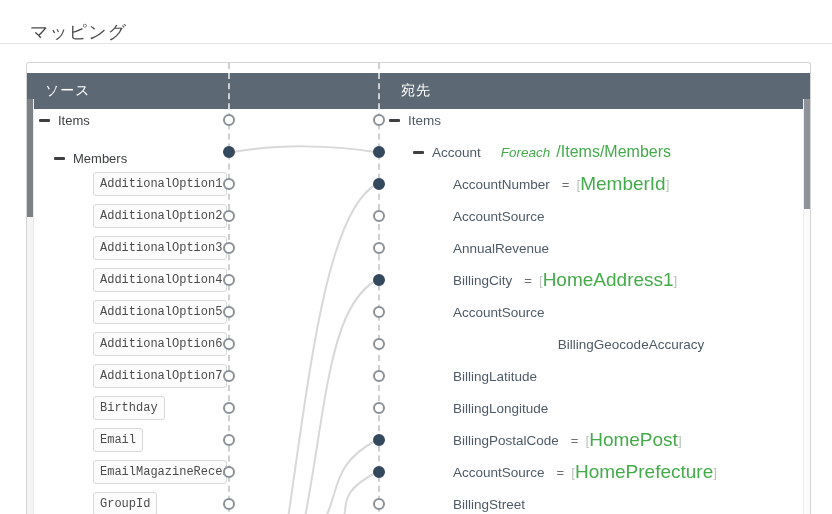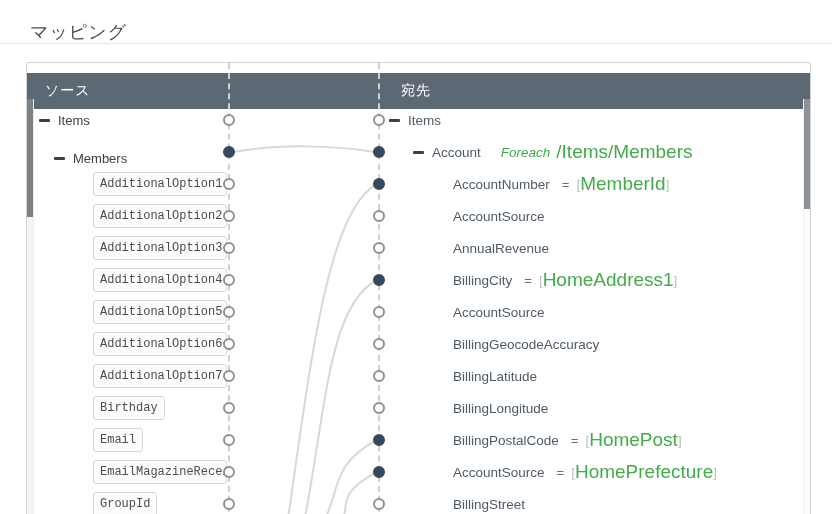--- a/index.html
+++ b/index.html
@@ -34,21 +34,21 @@
                 border-radius:1px; flex:none; margin-right:8px; }
   .node-label { font-size:13px; color:#3d4043; white-space:nowrap; }
   .field-box { font-family:"Liberation Mono", monospace; font-size:12px; color:#4c4c4c;
                border:1px solid #d8d8d8; background:#fcfcfc; border-radius:3px;
                padding:4px 6px; max-width:134px; overflow:hidden; white-space:nowrap; }
   .dst-label { font-size:13.5px; color:#4e5a66; white-space:nowrap; }
   .eq-sign { font-size:13px; color:#6e6e6e; margin:0 7px 0 12px; }
   .bracket { font-size:13.5px; color:#b9c2ba; }
   .map-value { font-size:19px; color:#44ab4a; }
   .foreach-label { font-size:13.5px; color:#44ab4a; font-style:italic; margin-left:20px; }
-  .foreach-path { font-size:19px; color:#44ab4a; margin-left:6px; }
+  .foreach-path { font-size:16px; color:#44ab4a; margin-left:6px; }
 
   .port { position:absolute; width:12px; height:12px; border-radius:50%; z-index:4; }
   .port-hollow { background:#fff; border:2px solid #8b9197; }
   .port-filled { background:#35495c; border:2px solid #35495c; }
 
   .scrollbar { position:absolute; top:36px; bottom:0; z-index:5; }
   .scrollbar-left { left:0; width:7px; background:#f4f4f4; border-right:1px solid #eaeaea; }
   .scrollbar-right { right:0; width:7px; background:#fbfbfb; border-left:1px solid #f0f0f0; }
   .scroll-thumb { position:absolute; left:0; width:100%; background:#7b8085; }
   .scrollbar-right .scroll-thumb { background:#8d9298; }
@@ -144,21 +144,21 @@
       <div class="row dst-row" style="top: 201px; padding-left: 74px;">
         <span class="dst-label">BillingCity</span>
         <span class="eq-sign">=</span>
         <span class="bracket">[</span>
         <span class="map-value">HomeAddress1</span>
         <span class="bracket">]</span>
       </div>
       <div class="row dst-row" style="top: 233px; padding-left: 74px;">
         <span class="dst-label">AccountSource</span>
       </div>
-      <div class="row dst-row" style="top: 265px; padding-left: 74px;">
+      <div class="row dst-row" style="top: 265px; padding-left: 74px; justify-content: center;">
         <span class="dst-label">BillingGeocodeAccuracy</span>
       </div>
       <div class="row dst-row" style="top: 297px; padding-left: 74px;">
         <span class="dst-label">BillingLatitude</span>
       </div>
       <div class="row dst-row" style="top: 329px; padding-left: 74px;">
         <span class="dst-label">BillingLongitude</span>
       </div>
       <div class="row dst-row" style="top: 361px; padding-left: 74px;">
         <span class="dst-label">BillingPostalCode</span>

